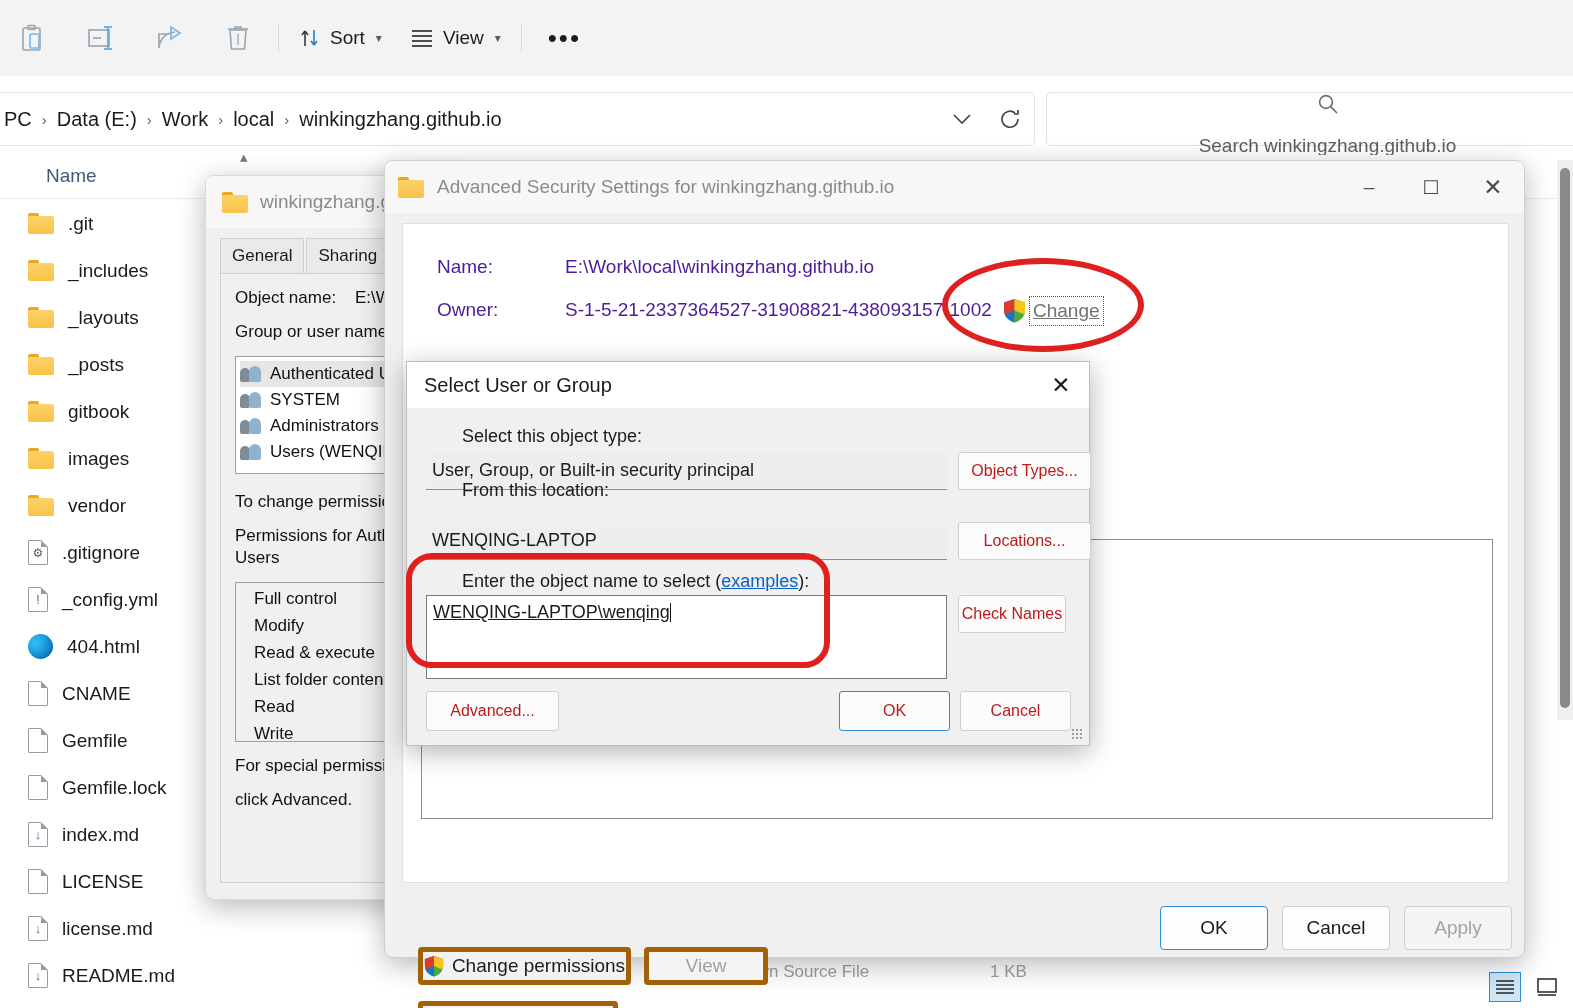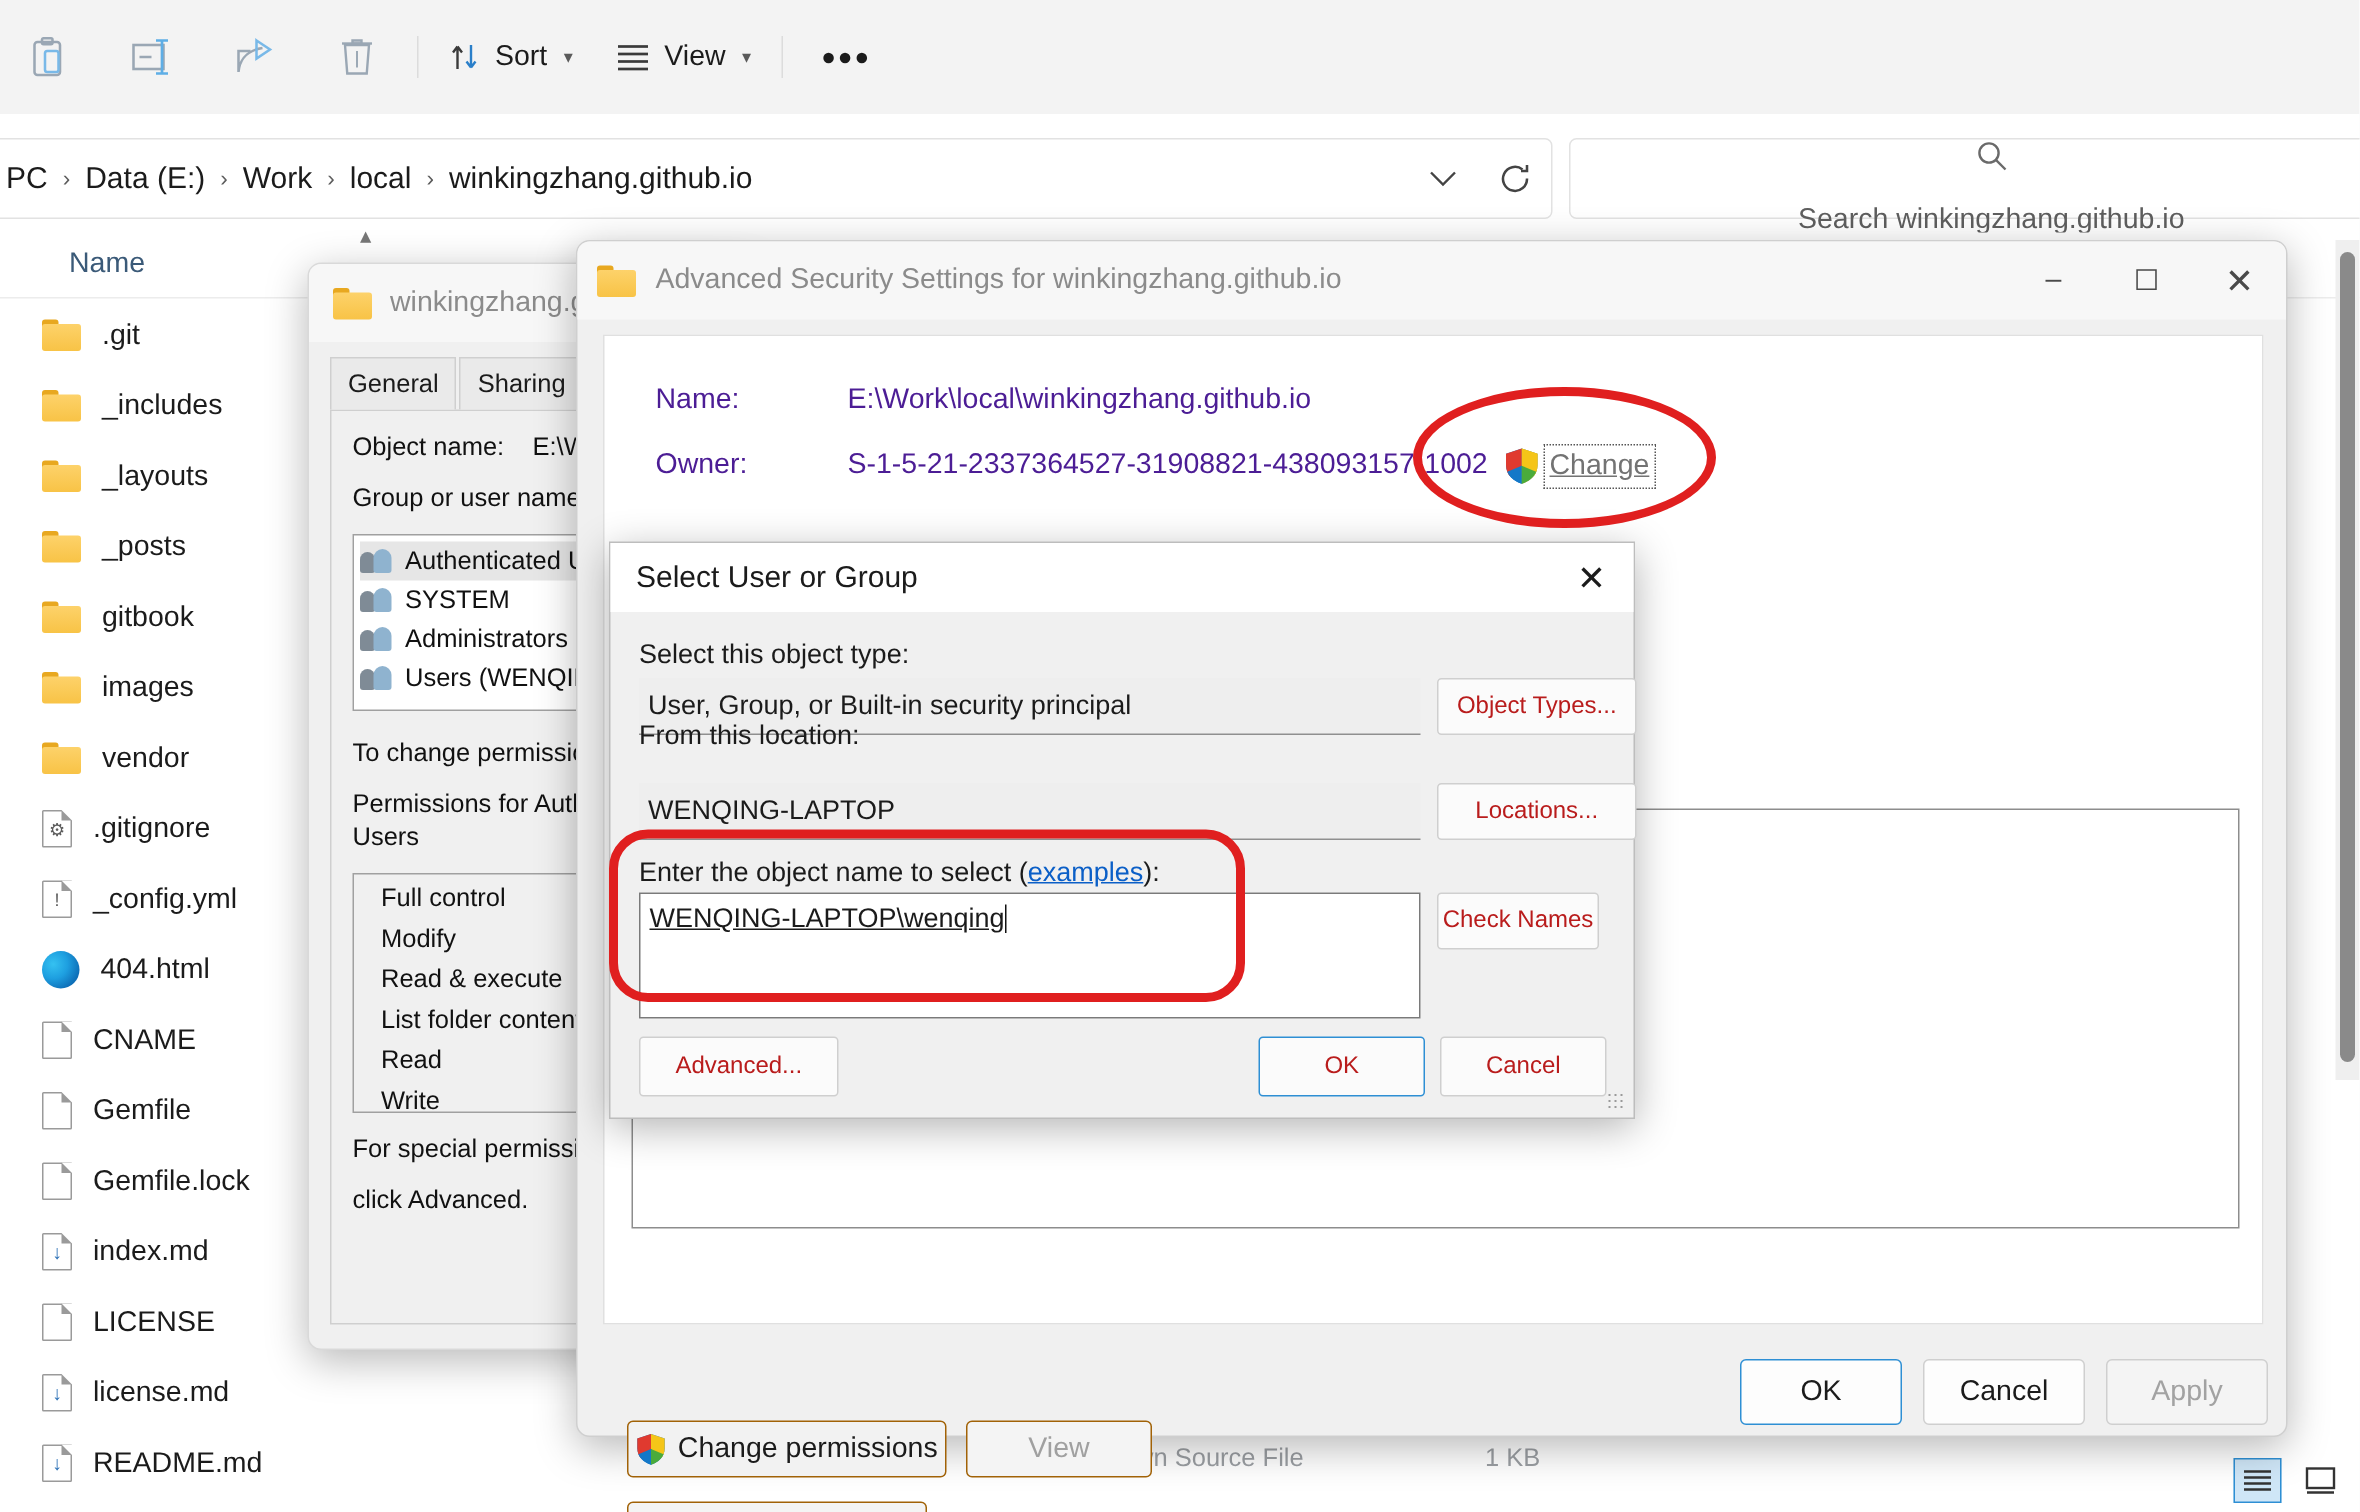--- a/index.html
+++ b/index.html
@@ -136,21 +136,21 @@
   .adv-desc { position:absolute; left:18px; top:240px; width:1060px; font-size:19px; color:#1b1b1b; }
   .adv-table { position:absolute; left:18px; top:315px; width:1072px; height:280px; border:1px solid #8d8d8d; background:#fff;}
   .adv-th { display:flex; height:36px; align-items:center; font-size:19px; color:#1b1b1b; }
   .adv-th > div, .adv-tr > div { padding-left:14px; }
   .col-from { width:145px; border-right:1px solid #cfcfcf; height:36px; display:flex; align-items:center;}
   .col-appl { width:420px; }
   .adv-tr { display:flex; height:31px; align-items:center; font-size:19px; color:#1b1b1b;}
   .adv-tr .col-from { border-right:none; height:31px;}
 
   .adv-footer-btn {
-    position:absolute; font-size:19px; background:#f2f2f2; border:1px solid #a16207; border-radius:4px;
+    position:absolute; font-size:19px; background:#f2f2f2; border:5px solid #a16207; border-radius:4px;
     display:flex; align-items:center; justify-content:center; gap:8px;
   }
   #btn-changeperm { left:33px; top:786px; width:213px; height:38px; color:#1b1b1b; }
   #btn-view { left:259px; top:786px; width:124px; height:38px; color:#a0a0a0; background:#f4f4f4;}
   #btn-disable { left:33px; top:840px; width:200px; height:38px; color:#9a9a9a; background:#f4f4f4;}
 
   .dlg-btn {
     position:absolute; height:44px; border:1px solid #cfcfcf; border-radius:4px; background:#fdfdfd;
     font-size:19px; color:#1b1b1b; display:flex; align-items:center; justify-content:center;
   }
@@ -161,21 +161,21 @@
   #adv-apply { left:1019px; top:745px; width:108px; }
 
   
   #sel {
     left:406px; top:361px; width:684px; height:385px;
     background:#f0f0f0; border:1px solid #bdbdbd; box-shadow:0 6px 26px rgba(0,0,0,.3);
   }
   #sel .titlebar { height:46px; background:#fff; display:flex; align-items:center; padding:0 0 0 17px; }
   #sel .title { font-size:20px; color:#1b1b1b; }
   #sel .x { margin-left:auto; width:56px; height:46px; display:flex; align-items:center; justify-content:center; font-size:23px; color:#1b1b1b;}
-  .sel-lbl { position:absolute; font-size:18px; color:#1b1b1b; }
+  .sel-lbl { position:absolute; font-size:18px; color:#1b1b1b;margin-left:36px; }
   .sel-input {
     position:absolute; background:#eeeeee; border:none; border-bottom:1px solid #8f8f8f;
     font-size:18px; color:#1b1b1b; display:flex; align-items:center; padding-left:6px;
   }
   .sel-btn {
     position:absolute; height:38px; border:1px solid #cfcfcf; background:#fbfbfb; border-radius:3px;
     font-size:16px; color:#b91c1c; display:flex; align-items:center; justify-content:center;
   }
   #sel-textarea {
     position:absolute; left:19px; top:233px; width:521px; height:84px;

